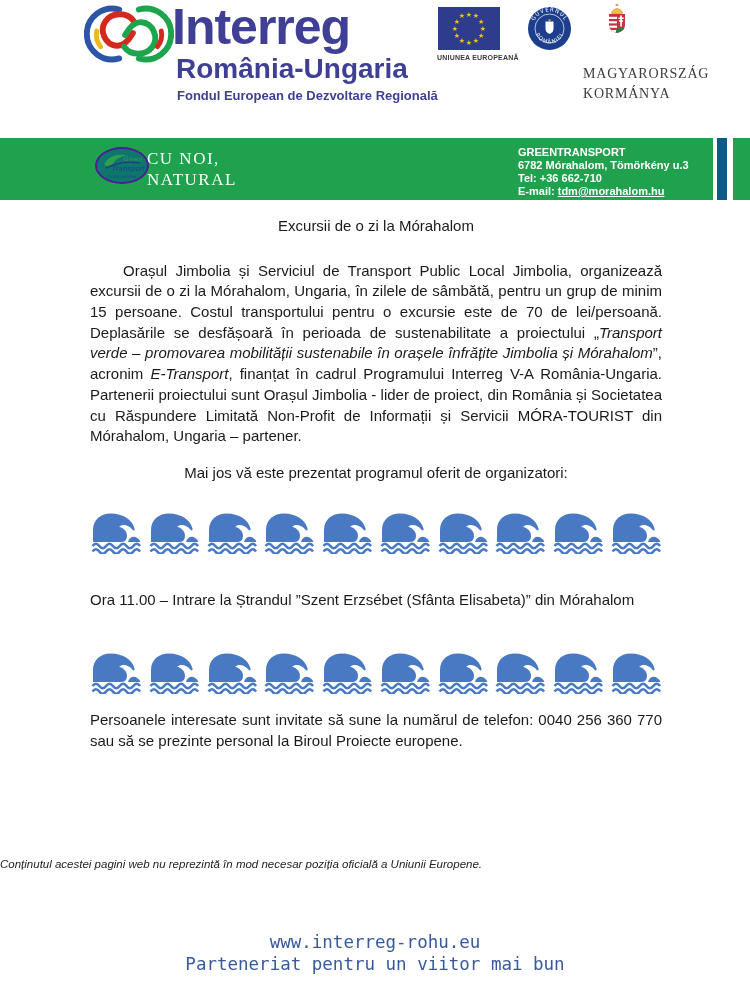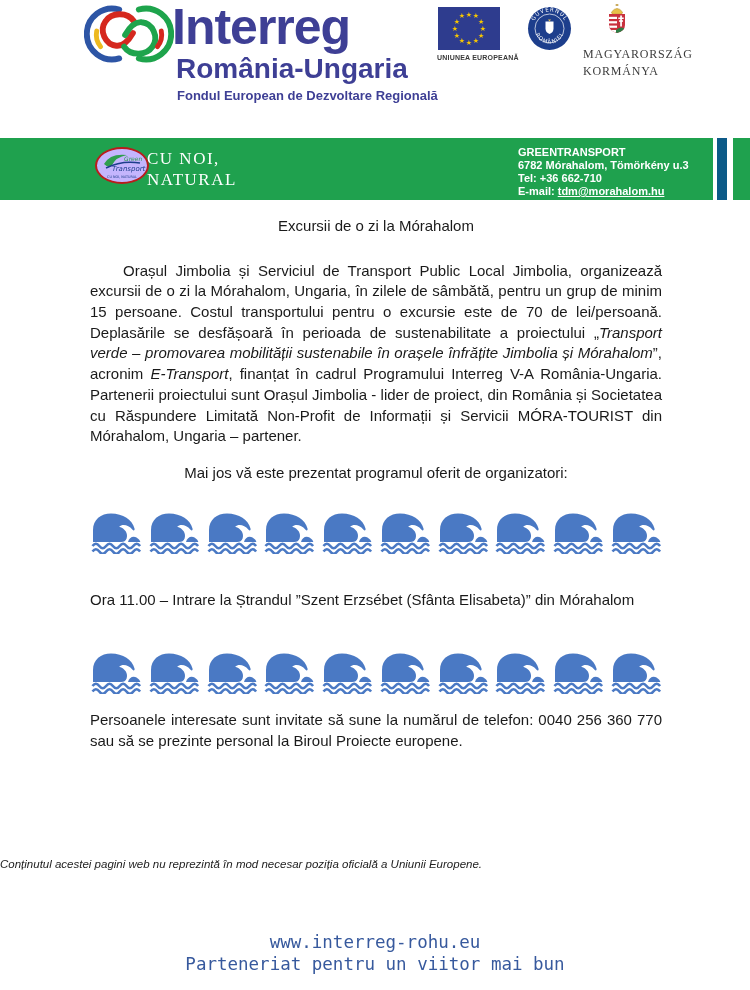--- a/index.html
+++ b/index.html
@@ -17,30 +17,30 @@
   .interreg-program { font-size:28px; font-weight:bold; line-height:1; margin:3px 0 0 4px; letter-spacing:0; }
   .interreg-fund { font-size:13px; font-weight:bold; margin:5px 0 0 5px; }
 
   .eu-block { position:absolute; left:437px; top:7px; width:64px; text-align:center; }
   .eu-flag { width:62px; height:43px; background:#2e3c8e; margin:0 auto; }
   .eu-label { font-size:7px; font-weight:bold; color:#3a3a3a; margin-top:4px; letter-spacing:0.2px; white-space:nowrap; }
 
   .ro-seal { position:absolute; left:527px; top:6px; }
 
   .hu-block { position:absolute; left:583px; top:4px; width:68px; text-align:center; }
-  .hu-label { font-family:"Liberation Serif", serif; font-size:12px; color:#3c3c3c;
-              letter-spacing:0.8px; line-height:1.4; margin-top:2px; }
+  .hu-label { font-family:"Liberation Serif", serif; font-size:14px; color:#3c3c3c;
+              letter-spacing:0.8px; line-height:1.4; margin-top:20px; }
 
   
   .banner-main { position:absolute; left:0; top:138px; width:713px; height:62px; background:#1fa14e; }
   .banner-bar  { position:absolute; left:717px; top:138px; width:10px; height:62px; background:#0d5a88; }
   .banner-strip{ position:absolute; left:733px; top:138px; width:17px; height:62px; background:#1fa14e; }
 
-  .gt-oval { position:absolute; left:95px; top:9px; width:54px; height:37px; background:#c4b5fd;
-             border:2px solid #b91c1c; border-radius:50%; overflow:hidden; }
+  .gt-oval { position:absolute; left:95px; top:9px; width:54px; height:37px; background:#0f766e;
+             border:2px solid #4c1d95; border-radius:50%; overflow:hidden; }
   .banner-slogan { position:absolute; left:147px; top:10px; color:#ffffff;
                    font-family:"Liberation Serif", serif; font-size:17px; letter-spacing:1.5px; line-height:1.25; }
   .banner-contact { position:absolute; left:518px; top:8px; color:#ffffff; font-size:11px;
                     font-weight:bold; line-height:1.18; }
   .banner-contact a { color:#ffffff; text-decoration:underline; }
 
   
   .content { position:absolute; left:90px; top:216px; width:572px; font-size:15px; line-height:1.38; }
   .doc-title { text-align:center; margin-bottom:24px; }
   .p1 { text-align:justify; text-indent:33px; margin-bottom:16px; }

